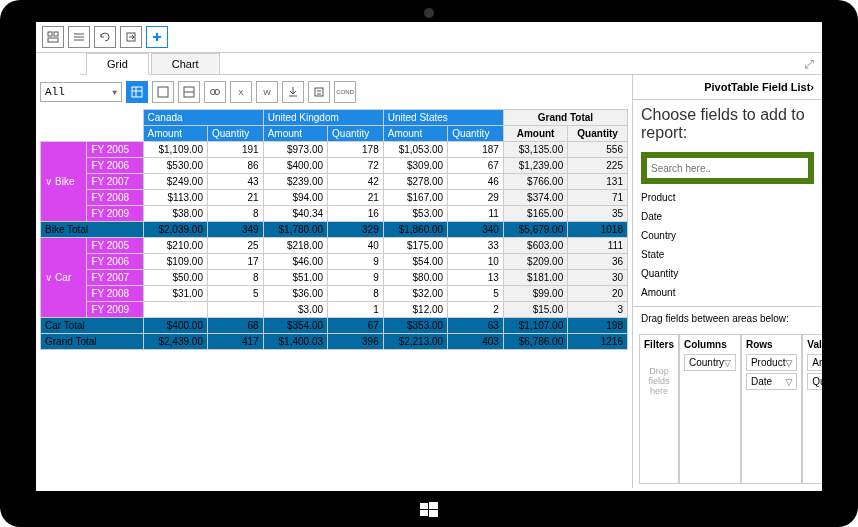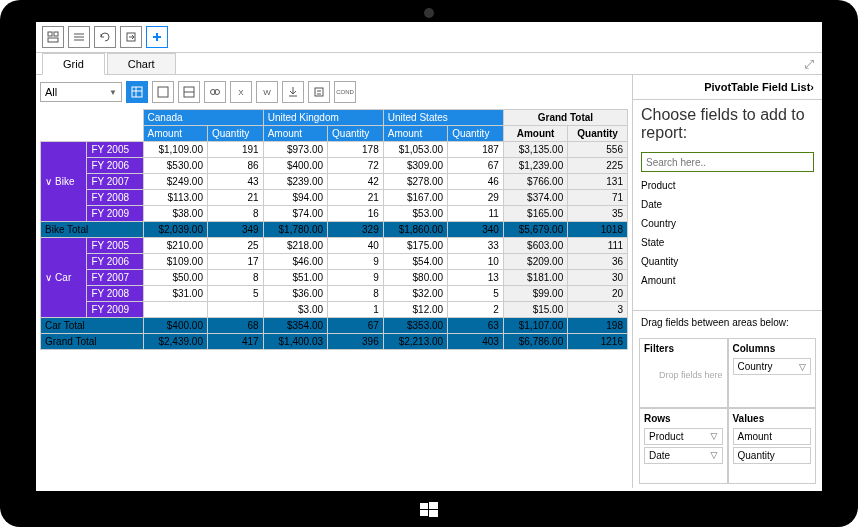--- a/index.html
+++ b/index.html
@@ -6,55 +6,55 @@
 body { font-family: "Segoe UI", Arial, sans-serif; font-size: 11px; background: #fff; }
 .tablet { width: 858px; height: 527px; background: #000; border-radius: 20px; padding: 22px 36px 36px 36px; position: relative; }
 .camera { width: 10px; height: 10px; background: #333; border-radius: 50%; position: absolute; top: 8px; left: 50%; transform: translateX(-50%); }
 .winbtn { position: absolute; bottom: 8px; left: 50%; transform: translateX(-50%); color: #fff; font-size: 18px; }
 .screen { width: 100%; height: 100%; background: #fff; overflow: hidden; position: relative; }
 
 .topbar { display: flex; align-items: center; gap: 4px; padding: 4px 6px; border-bottom: 1px solid #ccc; }
 .tb-btn { width: 22px; height: 22px; border: 1px solid #888; display: flex; align-items: center; justify-content: center; font-size: 10px; cursor: pointer; background: #fff; }
 .tb-btn.active { border-color: #0a84ff; }
 
-.tabs { display: flex; border-bottom: 1px solid #ccc; padding-left: 6px; position: relative; }
+.tabs { display: flex; border-bottom: 1px solid #ccc; padding-left: 6px; position: relative; margin-left: 44px; }
 .tab { padding: 4px 20px; border: 1px solid #ccc; border-bottom: none; margin-right: 2px; cursor: pointer; background: #f4f4f4; }
 .tab.active { background: #fff; border-bottom: 1px solid #fff; margin-bottom: -1px; }
 .expand { position: absolute; right: 8px; top: 4px; font-size: 12px; cursor: pointer; color: #888; }
 
 .content { display: flex; height: calc(100% - 56px); }
 .main { flex: 1; overflow: hidden; padding: 4px; }
 .side { width: 190px; border-left: 1px solid #ccc; display: flex; flex-direction: column; }
 
 .toolbar2 { display: flex; align-items: center; gap: 4px; padding: 2px 0 6px 0; }
-.dd { width: 82px; height: 20px; border: 1px solid #aaa; padding: 0 4px; display: flex; align-items: center; justify-content: space-between; cursor: pointer; }
+.dd { width: 82px; height: 20px; border: 1px solid #aaa; padding: 0 4px; display: flex; align-items: center; justify-content: space-between; cursor: pointer; font-family: Liberation Mono, monospace; }
 .dd-arrow { font-size: 8px; color: #666; }
 .ico { width: 22px; height: 22px; border: 1px solid #aaa; display: flex; align-items: center; justify-content: center; font-size: 9px; cursor: pointer; }
 .ico.active { background: #1e88e5; color: #fff; border-color: #1e88e5; }
 
 .grid { border-collapse: collapse; width: 100%; font-size: 10px; }
 .grid td, .grid th { border: 1px solid #ccc; padding: 2px 4px; white-space: nowrap; }
 .grid .hblue { background: #1e88e5; color: #fff; text-align: left; font-weight: normal; }
 .grid .num { text-align: right; }
-.grid .rowlbl { background: #6d28d9; color: #fff; }
+.grid .rowlbl { background: #d946ef; color: #fff; }
 .grid .total { background: #0369a1; }
 .grid .gtcol { background: #f0f0f0; }
 
 .side-hd { display: flex; justify-content: flex-end; align-items: center; padding: 6px 8px; border-bottom: 1px solid #ccc; font-weight: bold; }
 .side-sub { padding: 6px 8px; font-size: 16px; color: #333; }
-.search { margin: 4px 8px; height: 20px; border: 1px solid #4d7c0f; padding: 0 4px; font-size: 10px; width: calc(100% - 16px); color: #aaa; }
+.search { margin: 4px 8px; height: 32px; border: 6px solid #4d7c0f; padding: 0 4px; font-size: 10px; width: calc(100% - 16px); color: #aaa; }
 .flist { flex: 0 0 auto; padding: 0 8px; }
 .fitem { padding: 4px 0; font-size: 10px; cursor: pointer; }
-.drag-hd { padding: 6px 8px; border-top: 1px solid #ccc; font-size: 10px; margin-top: 20px; }
-.areas { display: grid; grid-template-columns: 1fr 1fr; gap: 0; padding: 4px 6px; flex: 1; }
+.drag-hd { padding: 6px 8px; border-top: 1px solid #ccc; font-size: 10px; margin-top: 4px; }
+.areas { display: grid; grid-template-columns: 1fr 1fr 1fr 1fr; gap: 0; padding: 4px 6px; flex: 1; }
 .area { border: 1px solid #ccc; padding: 4px; font-size: 10px; min-height: 56px; }
 .area-title { font-weight: bold; margin-bottom: 4px; }
 .pill { border: 1px solid #ccc; padding: 2px 4px; margin-bottom: 2px; background: #fff; display: flex; justify-content: space-between; align-items: center; cursor: pointer; }
 .fil { font-size: 9px; color: #666; }
-.drop-empty { color: #aaa; font-size: 9px; text-align: right; padding-top: 12px; }
+.drop-empty { color: #aaa; font-size: 9px; text-align: center; padding-top: 12px; }
 
 svg { display: block; }
 </style>
 </head>
 <body>
 
 <div class="tablet">
   <div class="camera"></div>
   <div class="winbtn">
     <svg width="18" height="18" viewBox="0 0 18 18">
@@ -219,21 +219,21 @@
                 <td class="num">21</td>
                 <td class="num">$167.00</td>
                 <td class="num">29</td>
                 <td class="num gtcol">$374.00</td>
                 <td class="num gtcol">71</td>
               </tr>
               <tr>
                 <td class="rowlbl">FY 2009</td>
                 <td class="num">$38.00</td>
                 <td class="num">8</td>
-                <td class="num">$74.00</td>
+                <td class="num">$40.34</td>
                 <td class="num">16</td>
                 <td class="num">$53.00</td>
                 <td class="num">11</td>
                 <td class="num gtcol">$165.00</td>
                 <td class="num gtcol">35</td>
               </tr>
               <tr class="total">
                 <td colspan="2">Bike Total</td>
                 <td class="num">$2,039.00</td>
                 <td class="num">349</td>

